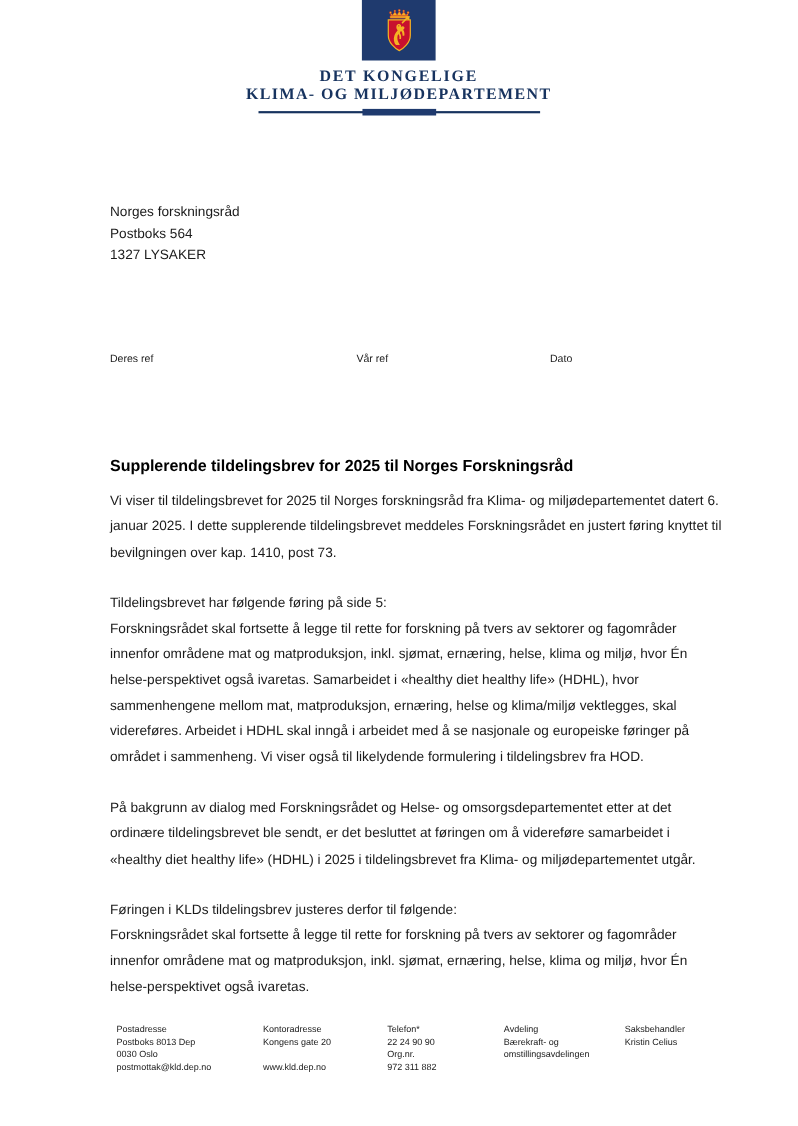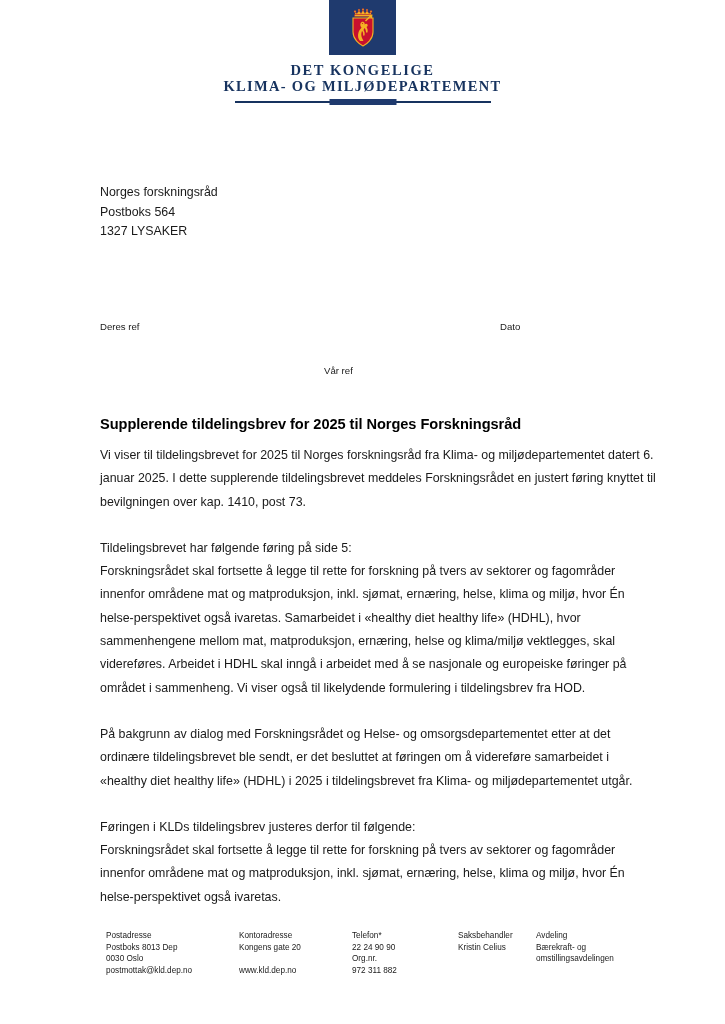--- a/index.html
+++ b/index.html
@@ -111,21 +111,21 @@
     left: 0;
     width: 545px;
     font-size: 9.6px;
     line-height: 18.5px;
     color: #1a1a1a;
   }
   .refs-row {
     display: flex;
   }
   .ref-col-1 { width: 224px; }
-  .ref-col-2 { width: 176px; margin-top: 44px; }
+  .ref-col-2 { width: 176px; }
   .ref-col-3 { width: 145px; }
 
   .doc-title {
     position: absolute;
     top: 414px;
     left: 0;
     width: 545px;
     font-size: 14.6px;
     font-weight: bold;
     color: #000;
@@ -258,24 +258,24 @@
       <div>Kongens gate 20</div>
       <div class="spacer-row"></div>
       <div>www.kld.dep.no</div>
     </div>
     <div class="footer-col fc3">
       <div class="footer-head">Telefon*</div>
       <div>22 24 90 90</div>
       <div>Org.nr.</div>
       <div>972 311 882</div>
     </div>
-    <div class="footer-col fc5">
-      <div class="footer-head">Saksbehandler</div>
-      <div>Kristin Celius</div>
-    </div>
     <div class="footer-col fc4">
       <div class="footer-head">Avdeling</div>
       <div>Bærekraft- og</div>
       <div>omstillingsavdelingen</div>
     </div>
+    <div class="footer-col fc5">
+      <div class="footer-head">Saksbehandler</div>
+      <div>Kristin Celius</div>
+    </div>
   </div>
 
 </div>
 
 </body></html>

